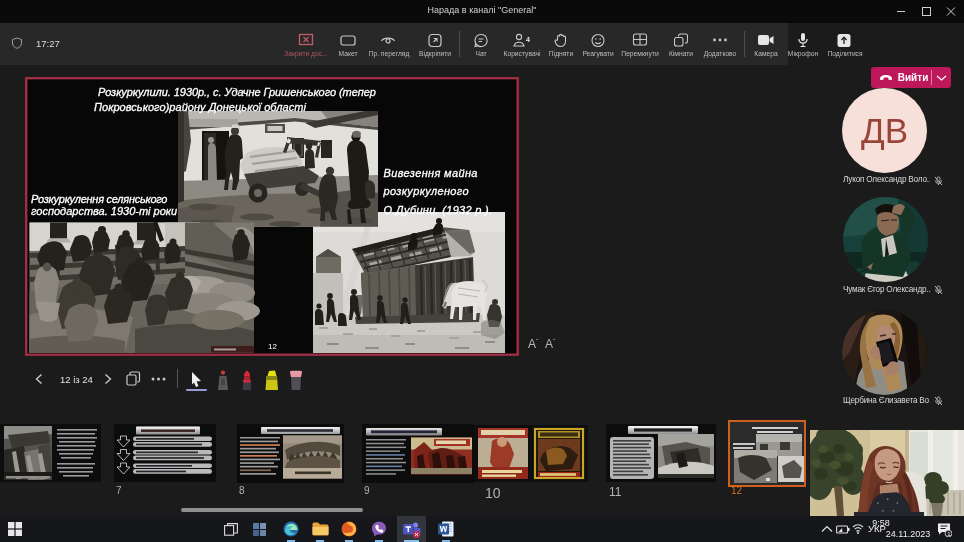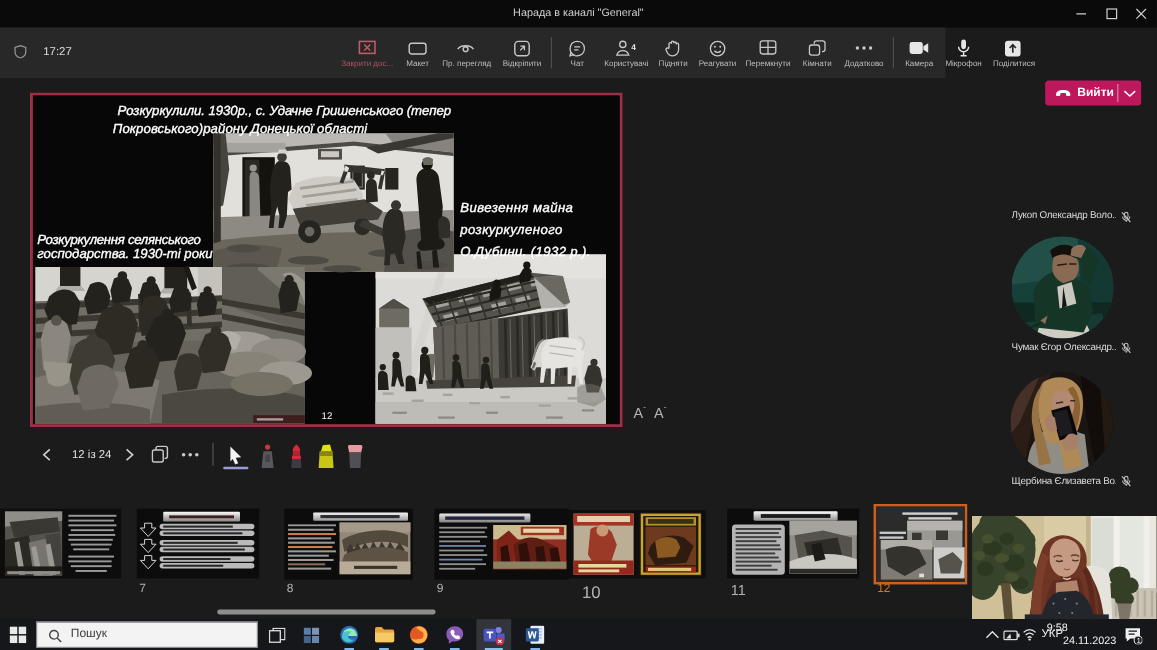--- a/index.html
+++ b/index.html
@@ -421,20 +421,23 @@
     <svg class="abs" style="left:289px;top:8px;" width="14" height="20" viewBox="0 0 14 20">
       <path d="M2.5 0.8 h9 a1.5 1.5 0 0 1 1.5 1.8 l-1 4.4 H2 l-1 -4.4 A1.5 1.5 0 0 1 2.5 0.8 Z" fill="#e89aa4"></path>
       <path d="M2 7 h10 l-0.6 13 H2.6 Z" fill="#504f55"></path>
     </svg>
   </div>
 
   <div class="abs" style="left:528px;top:337px;font-size:12px;color:#b5b5b5;">А<span style="font-size:7px;vertical-align:4px;">ˆ</span>&nbsp;&nbsp;А<span style="font-size:7px;vertical-align:4px;">ˇ</span></div>
 
   <div class="abs" id="people" style="left:800px;top:70px;width:164px;height:340px;">
 
+    <div class="abs" style="left:42px;top:18px;width:85px;height:85px;border-radius:50%;background:#f7e0da;">
+      <div class="abs" style="left:0;top:0;width:85px;height:85px;text-align:center;line-height:85px;font-size:35px;color:#9a453c;">ДВ</div>
+    </div>
     <div class="abs" style="left:43px;top:105px;width:87px;font-size:8.2px;letter-spacing:-0.2px;color:#d9d9d9;white-space:nowrap;overflow:hidden;">Лукоп Олександр Воло...</div>
     <svg class="abs" style="left:134px;top:106px;" width="9" height="10" viewBox="0 0 9 10">
       <rect x="3" y="1" width="3" height="5" rx="1.5" fill="none" stroke="#bbb" stroke-width="0.9"></rect>
       <path d="M1.5 4.5 a3 3 0 0 0 6 0 M4.5 7.5 V9" fill="none" stroke="#bbb" stroke-width="0.9"></path>
       <path d="M1 1 L8 9" stroke="#bbb" stroke-width="1"></path>
     </svg>
 
     <svg class="abs" style="left:43px;top:127px;" width="85" height="85" viewBox="0 0 85 85">
       <defs>
           <clipPath id="c2">
@@ -822,27 +825,20 @@
 
   <div class="abs" id="taskbar" style="left:0;top:516px;width:964px;height:26px;background:#16171b;">
 
     <svg class="abs" style="left:8px;top:6px;" width="14" height="14" viewBox="0 0 14 14">
       <rect x="0" y="0" width="6.4" height="6.4" fill="#e8e8e8"></rect>
         <rect x="7.6" y="0" width="6.4" height="6.4" fill="#e8e8e8"></rect>
         <rect x="0" y="7.6" width="6.4" height="6.4" fill="#e8e8e8"></rect>
         <rect x="7.6" y="7.6" width="6.4" height="6.4" fill="#e8e8e8"></rect>
     </svg>
 
-    <div class="abs" style="left:30px;top:2px;width:185px;height:22px;background:#f3f3f3;border:1px solid #8a8a8a;">
-      <svg class="abs" style="left:9px;top:5px;" width="12" height="12" viewBox="0 0 12 12">
-        <circle cx="5" cy="5" r="3.6" fill="none" stroke="#444" stroke-width="1.2"></circle>
-        <path d="M7.8 7.8 L11 11" stroke="#444" stroke-width="1.2"></path>
-      </svg>
-      <div class="abs" style="left:28px;top:4px;font-size:10px;color:#3c3c3c;">Пошук</div>
-    </div>
 
     <svg class="abs" style="left:224px;top:7px;" width="14" height="13" viewBox="0 0 14 13">
       <rect x="0.6" y="2.6" width="9" height="9.6" fill="none" stroke="#dcdcdc" stroke-width="1.1"></rect>
       <path d="M3.6 2.6 V0.6 H13.4 V10 H10" fill="none" stroke="#dcdcdc" stroke-width="1.1"></path>
     </svg>
 
     <svg class="abs" style="left:253px;top:7px;" width="13" height="13" viewBox="0 0 13 13">
       <rect x="0" y="0" width="6" height="6" fill="#5a7da8"></rect>
         <rect x="7" y="0" width="6" height="6" fill="#7a94b5"></rect>
         <rect x="0" y="7" width="6" height="6" fill="#46648a"></rect>

